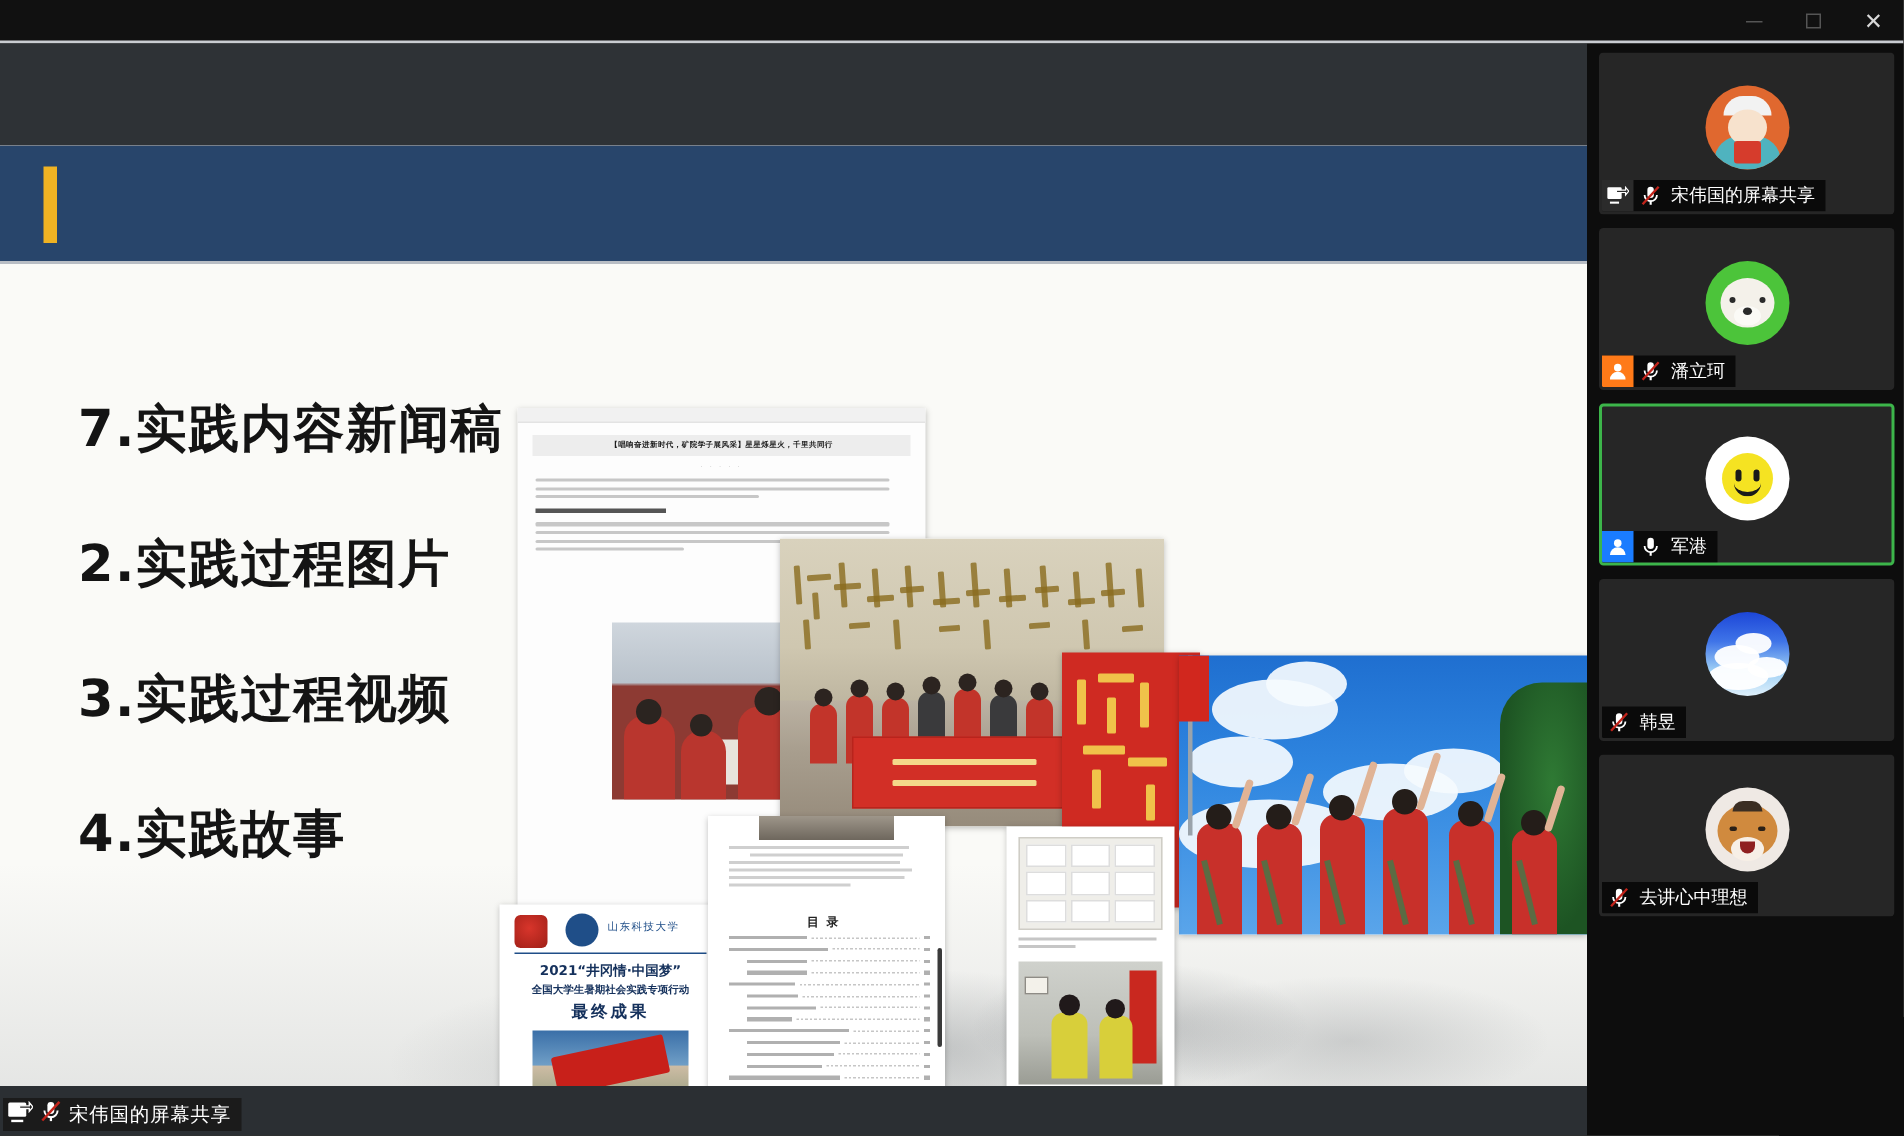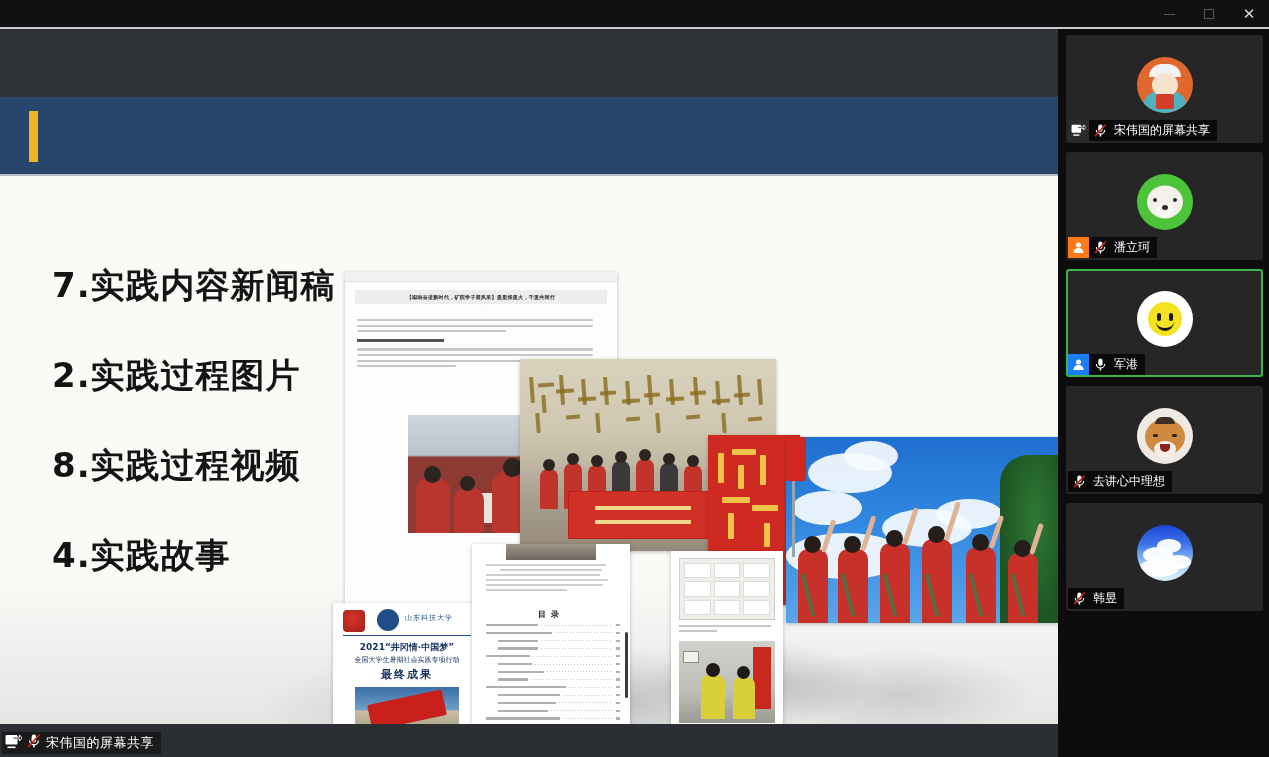--- a/index.html
+++ b/index.html
@@ -160,21 +160,21 @@
   #c-sky .arm { position:absolute; width:5px; background:#e0b395; border-radius:3px; transform:rotate(18deg); }
   #c-sky .strap { position:absolute; width:4px; height:44px; background:#5b6b43; transform:rotate(-14deg); }
 
   
   #c-report { left:333px; top:506px; width:148px; height:189px; background:#fff; }
   #c-report .logo-left { position:absolute; left:10px; top:7px; width:22px; height:22px; background:radial-gradient(circle at 45% 40%,#d8352b,#9f1f17); border-radius:4px; }
   #c-report .logo-mid { position:absolute; left:44px; top:6px; width:22px; height:22px; border-radius:50%; background:#1f4e88; }
   #c-report .uni { position:absolute; left:72px; top:10px; font-size:7px; color:#1f4e88; letter-spacing:1px; }
   #c-report .rule { position:absolute; left:10px; top:32px; right:10px; height:1px; background:#1f4e88; }
   #c-report .t1 { position:absolute; left:0; right:0; top:38px; text-align:center; font-size:9px; font-weight:bold; color:#15315c; }
-  #c-report .t2 { position:absolute; left:0; right:0; top:52px; text-align:center; font-size:7px; color:#15315c; }
+  #c-report .t2 { position:absolute; left:0; right:0; top:52px; text-align:center; font-size:7px; color:#15315c;font-weight:bold; }
   #c-report .t3 { position:absolute; left:0; right:0; top:64px; text-align:center; font-size:11px; font-weight:bold; color:#15315c; letter-spacing:2px; }
   #c-report .pic {
     position:absolute; left:22px; top:84px; width:104px; height:52px;
     background:linear-gradient(to bottom,#3a6fa8 0%,#6f9ec6 44%,#cdbca4 46%,#8e9a7a 100%);
     overflow:hidden;
   }
   #c-report .pic .ribbon { position:absolute; left:14px; top:10px; width:76px; height:26px; background:#c8201a; transform:rotate(-12deg); border-radius:2px; }
 
   
   #c-toc { left:472px; top:447px; width:158px; height:248px; background:#fff; }
@@ -317,21 +317,21 @@
       <div id="ink"></div>
 
       <div id="slide-header">
         <div class="accent"></div>
         <div class="hairline"></div>
       </div>
 
       <div id="list">
         <div class="row">7.实践内容新闻稿</div>
         <div class="row">2.实践过程图片</div>
-        <div class="row">8.实践过程视频</div>
+        <div class="row">3.实践过程视频</div>
         <div class="row">4.实践故事</div>
       </div>
 
       <div class="card" id="c-news">
         <div class="nbar"></div>
         <div class="nhead">【唱响奋进新时代，矿院学子展风采】星星烁星火，千里共同行</div>
         <div class="nmeta">· · · · ·</div>
         <div class="para">
           <div class="ln s95"></div>
             <div class="ln s95"></div>
@@ -705,20 +705,40 @@
             <rect x="5.6" y="1.6" width="4.6" height="8" rx="2.3" fill="#ffffff"></rect>
             <path d="M3.6 7.4 a4.4 4.4 0 0 0 8.8 0" fill="none" stroke="#ffffff" stroke-width="1.3"></path>
             <rect x="7.2" y="11.4" width="1.5" height="3" fill="#ffffff"></rect>
           </svg>
         </span>
         <span class="nm">军港</span>
       </div>
     </div>
 
     <div class="tile">
+      <div class="avatar av-sky">
+        <span class="cl" style="left:6px;  top:22px; width:30px;height:16px;"></span>
+        <span class="cl" style="left:20px; top:14px; width:24px;height:14px;"></span>
+        <span class="cl" style="left:2px;  top:34px; width:40px;height:18px;"></span>
+        <span class="cl" style="right:2px; top:30px; width:26px;height:14px;"></span>
+      </div>
+      <div class="namebar">
+        <span class="mic">
+          <svg width="15" height="15" viewBox="0 0 16 16">
+            <rect x="5.6" y="1.6" width="4.6" height="8" rx="2.3" fill="#ffffff"></rect>
+            <path d="M3.6 7.4 a4.4 4.4 0 0 0 8.8 0" fill="none" stroke="#ffffff" stroke-width="1.3"></path>
+            <rect x="7.2" y="11.4" width="1.5" height="3" fill="#ffffff"></rect>
+            <line x1="2.2" y1="14" x2="13.6" y2="1.6" stroke="#c2241b" stroke-width="1.7"></line>
+          </svg>
+        </span>
+        <span class="nm">韩昱</span>
+      </div>
+    </div>
+
+    <div class="tile">
       <div class="avatar av-shiba">
         <span class="h"></span>
           <span class="cap2"></span>
         <span class="ey" style="left:16px"></span>
           <span class="ey" style="right:16px"></span>
         <span class="m"></span>
           <span class="tongue"></span>
       </div>
       <div class="namebar">
         <span class="mic">
@@ -726,34 +746,14 @@
             <rect x="5.6" y="1.6" width="4.6" height="8" rx="2.3" fill="#ffffff"></rect>
             <path d="M3.6 7.4 a4.4 4.4 0 0 0 8.8 0" fill="none" stroke="#ffffff" stroke-width="1.3"></path>
             <rect x="7.2" y="11.4" width="1.5" height="3" fill="#ffffff"></rect>
             <line x1="2.2" y1="14" x2="13.6" y2="1.6" stroke="#c2241b" stroke-width="1.7"></line>
           </svg>
         </span>
         <span class="nm">去讲心中理想</span>
       </div>
     </div>
 
-    <div class="tile">
-      <div class="avatar av-sky">
-        <span class="cl" style="left:6px;  top:22px; width:30px;height:16px;"></span>
-        <span class="cl" style="left:20px; top:14px; width:24px;height:14px;"></span>
-        <span class="cl" style="left:2px;  top:34px; width:40px;height:18px;"></span>
-        <span class="cl" style="right:2px; top:30px; width:26px;height:14px;"></span>
-      </div>
-      <div class="namebar">
-        <span class="mic">
-          <svg width="15" height="15" viewBox="0 0 16 16">
-            <rect x="5.6" y="1.6" width="4.6" height="8" rx="2.3" fill="#ffffff"></rect>
-            <path d="M3.6 7.4 a4.4 4.4 0 0 0 8.8 0" fill="none" stroke="#ffffff" stroke-width="1.3"></path>
-            <rect x="7.2" y="11.4" width="1.5" height="3" fill="#ffffff"></rect>
-            <line x1="2.2" y1="14" x2="13.6" y2="1.6" stroke="#c2241b" stroke-width="1.7"></line>
-          </svg>
-        </span>
-        <span class="nm">韩昱</span>
-      </div>
-    </div>
-
   </div>
 </div>
 
 </body></html>

